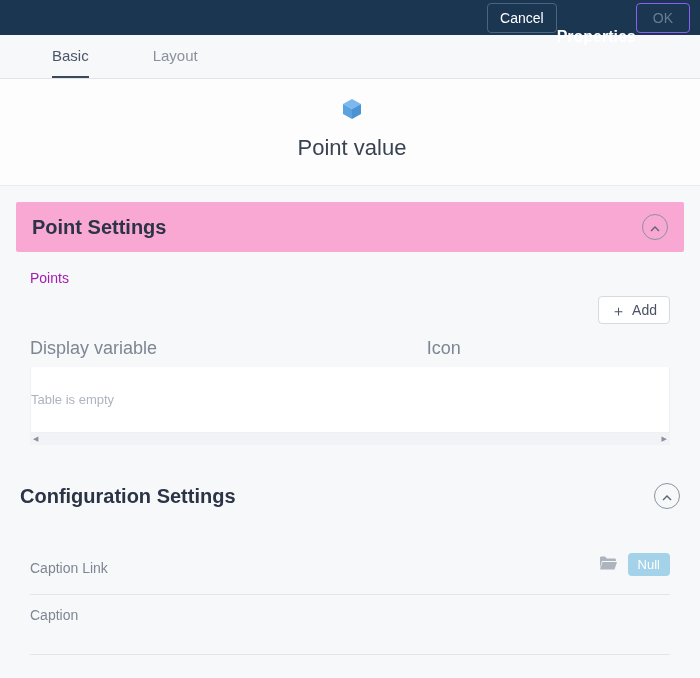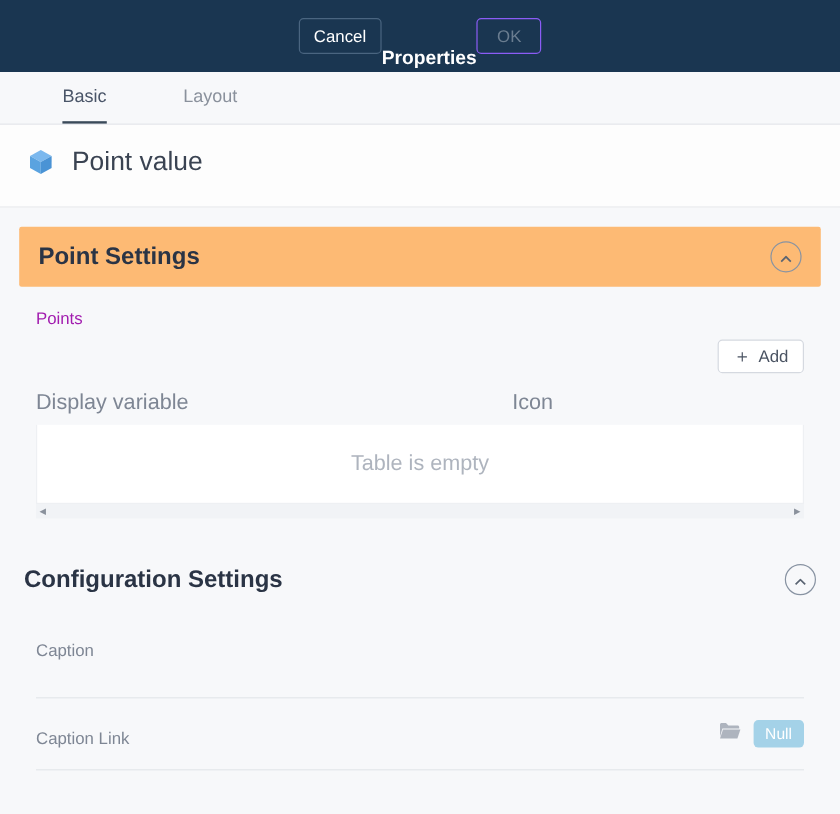--- a/index.html
+++ b/index.html
@@ -5,24 +5,24 @@
     * { box-sizing: border-box; margin: 0; padding: 0; }
     body {
       font-family: -apple-system, BlinkMacSystemFont, "Segoe UI", Arial, sans-serif;
       background: #f7f8fa;
       width: 700px;
       height: 678px;
       overflow: hidden;
     }
     .header {
       background: #1a3651;
-      height: 60px;
-      display: flex;
-      align-items: center;
-      justify-content: center;
+      height: 35px;
+      display: flex;
+      align-items: center;
+      justify-content: flex-end;
       padding: 0 10px;
     }
     .cancel-btn {
       background: transparent;
       border: 1px solid #4a6580;
       color: #fff;
       padding: 6px 12px;
       border-radius: 4px;
       font-size: 14px;
       cursor: pointer;
@@ -61,32 +61,33 @@
       color: #4a5568;
       border-bottom: 2px solid #3a4a5a;
     }
     .title-row {
       display: flex;
       align-items: center;
       gap: 14px;
       padding: 18px 18px 24px 22px;
       border-bottom: 1px solid #e8eaed;
       background: #fdfdfd;
+      flex-direction: column;
     }
     .title-icon svg { display: block; }
     .page-title {
       font-size: 22px;
       font-weight: 400;
       color: #3a4352;
     }
     .content {
       padding: 16px 16px 0 16px;
     }
     .section-header {
-      background: #fdba74;
+      background: #f9a8d4;
       border-radius: 2px;
       padding: 12px 16px;
       display: flex;
       align-items: center;
       justify-content: space-between;
       margin-bottom: 14px;
     }
     .section-header.plain {
       background: transparent;
       padding: 12px 4px;
@@ -140,23 +141,23 @@
     .col1 { flex: 0 0 62%; }
     .col2 { flex: 1; }
     .table-body {
       margin: 0 14px;
       background: #fff;
       border: 1px solid #eef0f3;
       border-top: none;
       height: 66px;
       display: flex;
       align-items: center;
-      justify-content: center;
+      justify-content: flex-start;
       color: #aeb4be;
-      font-size: 18px;
+      font-size: 13px;
     }
     .hscroll {
       margin: 0 14px 26px 14px;
       background: #f1f3f6;
       height: 12px;
       position: relative;
       display: flex;
       align-items: center;
       justify-content: space-between;
       padding: 0 3px;
@@ -258,30 +259,30 @@
     <button class="collapse-btn">
       <span>
         <svg width="10" height="6" viewBox="0 0 10 6">
             <path d="M1 5 L5 1 L9 5" stroke="#5a6472" stroke-width="1.4" fill="none"></path>
           </svg>
       </span>
     </button>
   </div>
 
   <div class="config-body">
-    <div class="config-field">
-      <div class="config-field-label">Caption</div>
-    </div>
     <div class="config-field caption-link-row">
       <div class="config-field-label">Caption Link</div>
       <div class="link-actions">
         <span class="folder-icon">
           <svg width="20" height="16" viewBox="0 0 20 16" fill="currentColor">
             <path d="M2 3 C2 2 2.5 1.5 3.5 1.5 L7 1.5 L9 3.5 L16.5 3.5 C17.5 3.5 18 4 18 5 L18 6 L4 6 L2 13 Z"></path>
             <path d="M4.5 7 L19 7 L16.5 14.5 L2 14.5 Z"></path>
           </svg>
         </span>
         <span class="null-badge">Null</span>
       </div>
     </div>
+    <div class="config-field">
+      <div class="config-field-label">Caption</div>
+    </div>
   </div>
 
 </div>
 
 </body></html>

